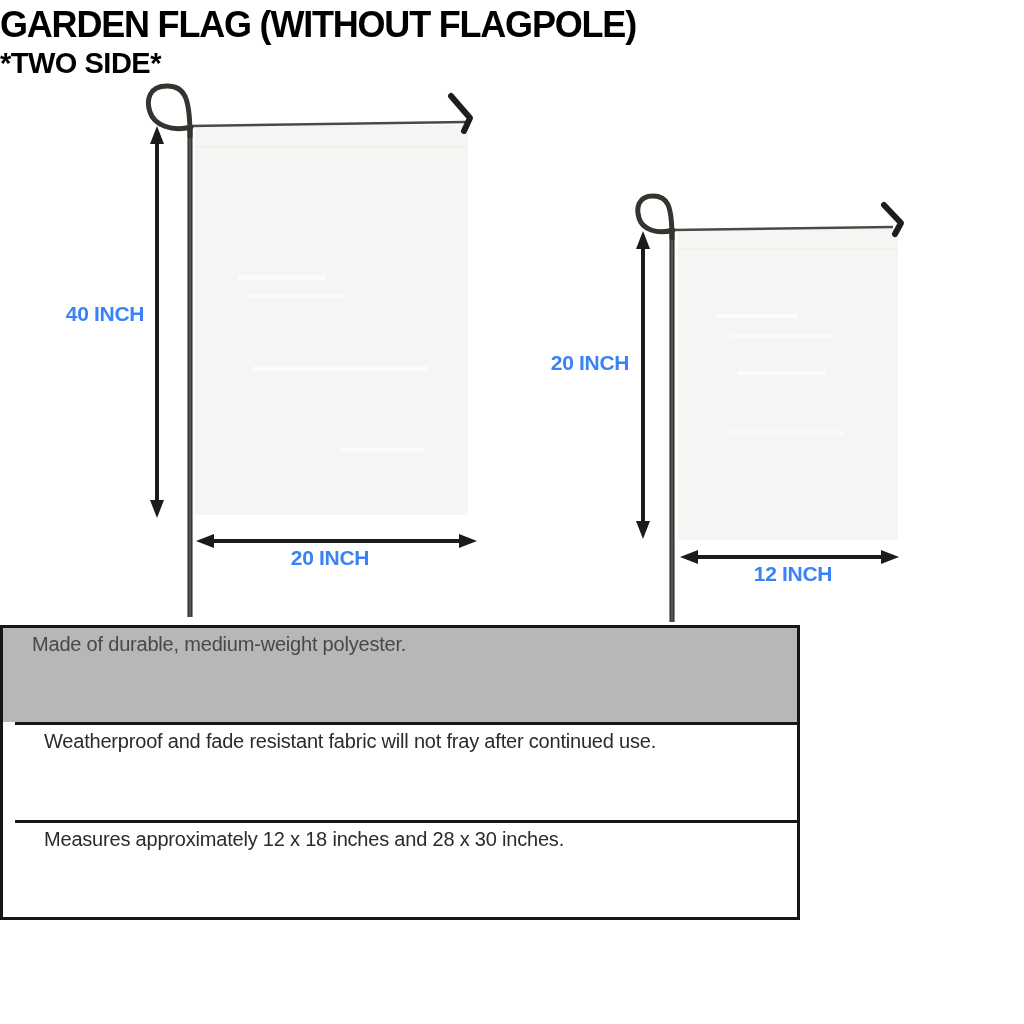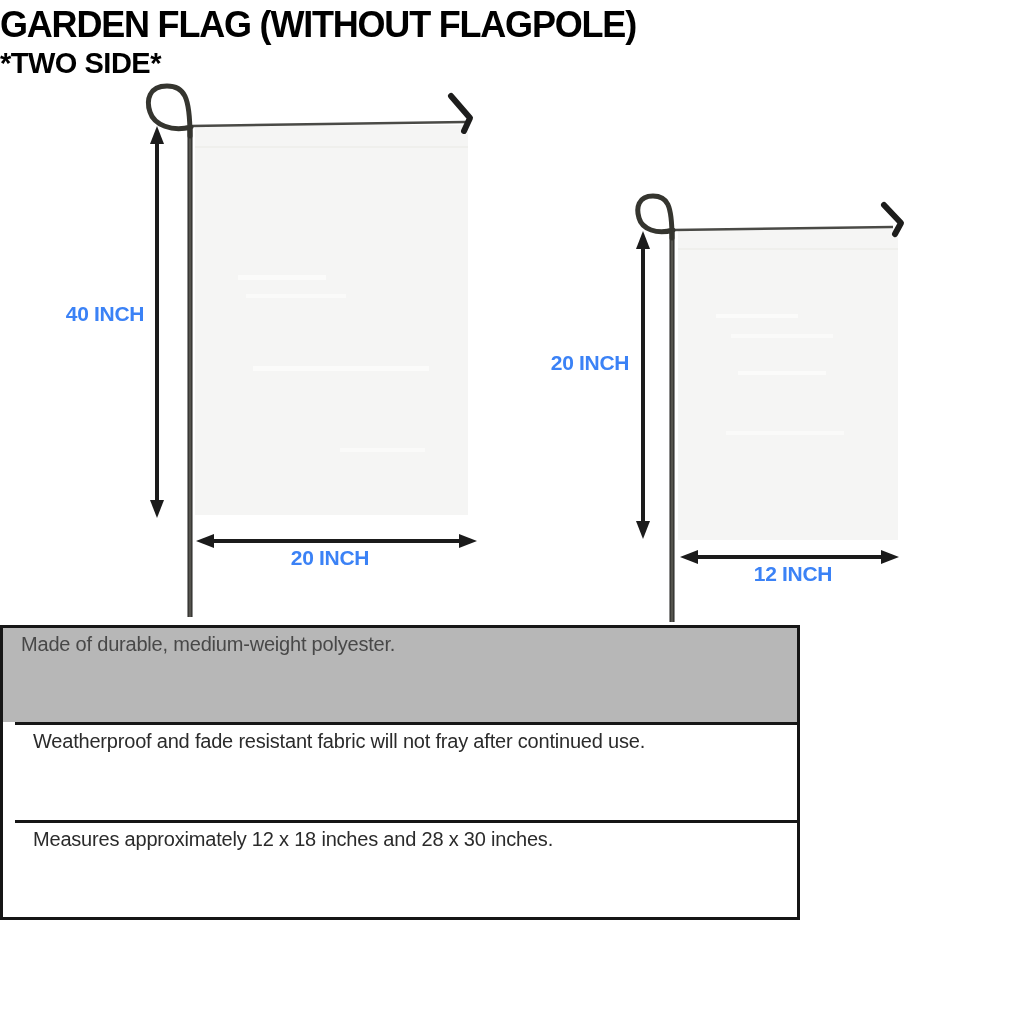--- a/index.html
+++ b/index.html
@@ -22,21 +22,21 @@
   .lbl-18{left:520px;top:351px;}
   .lbl-12{left:723px;top:562px;}
   
   .feature-table{
     position:absolute;left:0;top:625px;width:800px;height:295px;
     border:3px solid #161616;box-sizing:border-box;
     display:flex;flex-direction:column;
   }
   .feature-row{
     flex:1;display:block;box-sizing:border-box;
-    padding:5px 0 0 18px;font-size:20px;letter-spacing:-0.2px;
+    padding:5px 0 0 29px;font-size:20px;letter-spacing:-0.2px;
   }
   .feature-row + .feature-row{border-top:3px solid #161616;margin-left:12px;}
   .row-gray{background:#b7b7b7;color:#484848;}
   .row-white{background:#ffffff;color:#2b2b2b;}
 </style>
 </head>
 <body>
 
 <div class="canvas">
 

